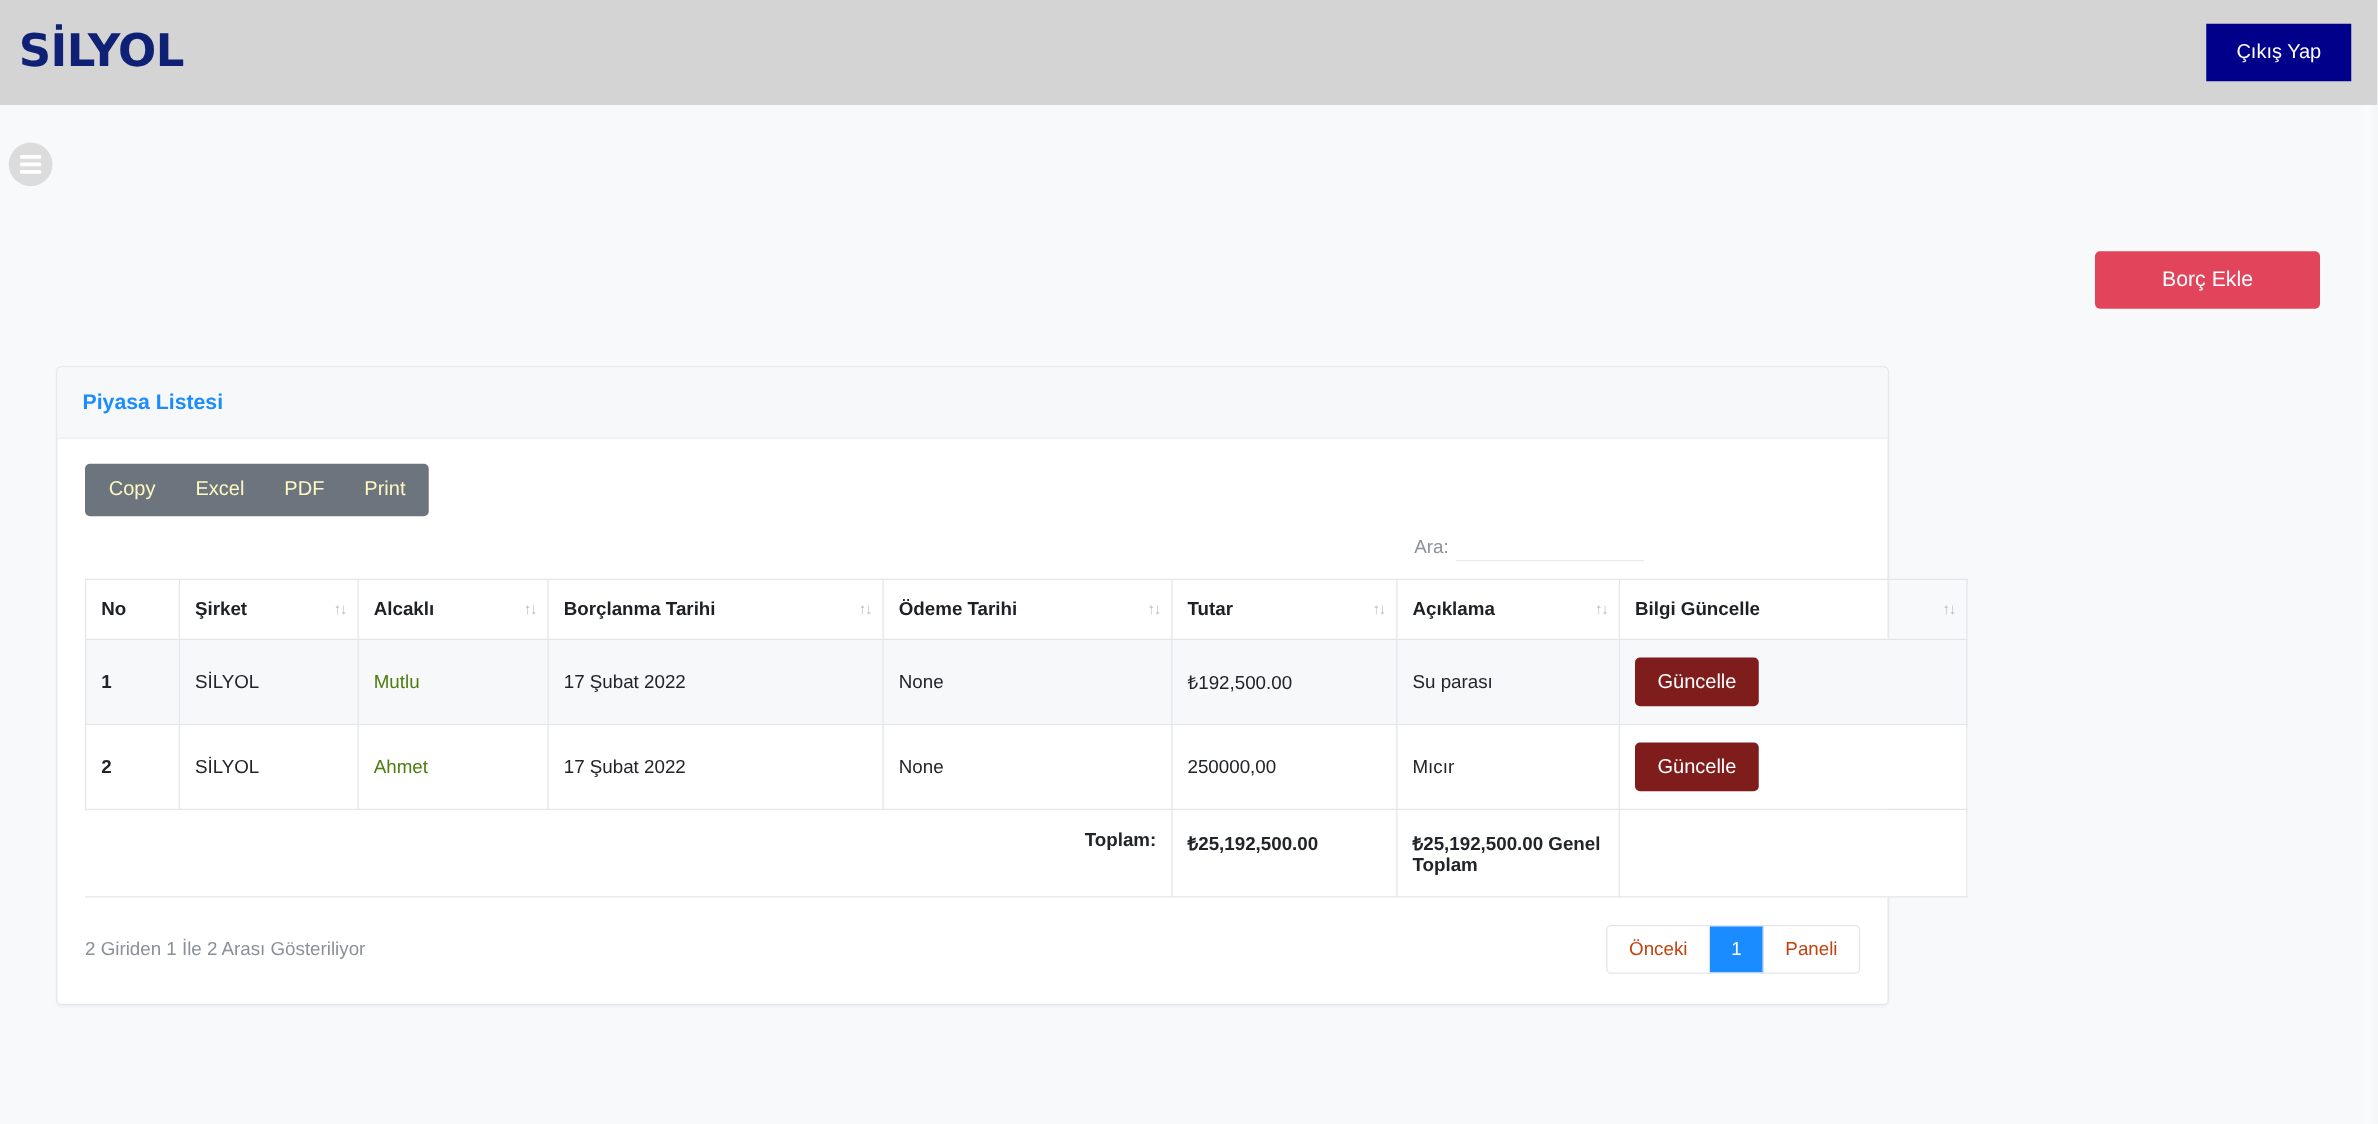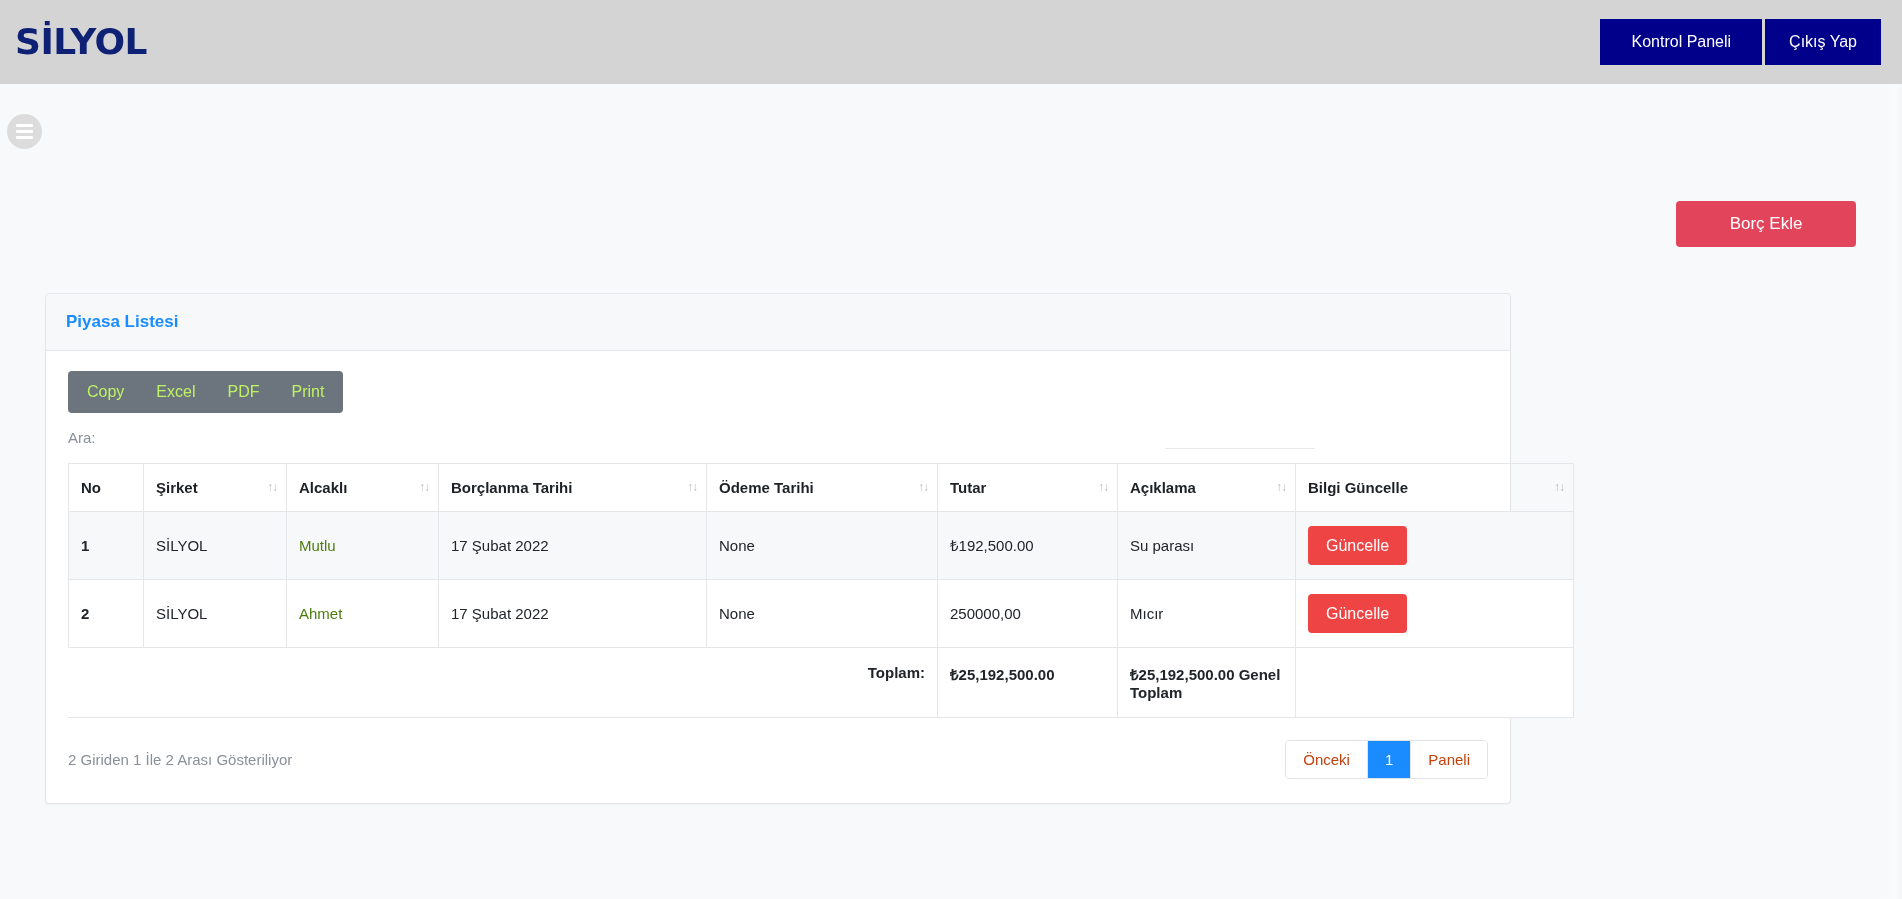--- a/index.html
+++ b/index.html
@@ -117,34 +117,34 @@
   
   .dt-buttons {
     display: inline-flex;
     background: #6c757d;
     border-radius: 4px;
     overflow: hidden;
   }
   .dt-button {
     background: transparent;
     border: none;
-    color: #bef264;
+    color: #fef9c3;
     font-size: 16px;
     font-family: "Liberation Sans", sans-serif;
     padding: 11px 16px;
     cursor: pointer;
     line-height: 1.2;
   }
   .dt-button:first-child { padding-left: 19px; }
   .dt-button:last-child { padding-right: 19px; }
 
   
   .dt-search-row {
     display: flex;
-    justify-content: space-between;
+    justify-content: flex-end;
     align-items: center;
     margin-top: 14px;
     margin-bottom: 14px;
     padding-right: 173px;
   }
   .dt-search-label {
     font-size: 15px;
     color: #8a9099;
     margin-right: 6px;
   }
@@ -195,21 +195,21 @@
   }
   table.dt tbody tr.odd td { background: #f7f8f9; }
   table.dt tbody tr.even td { background: #ffffff; }
   td.num { font-weight: bold; }
   a.person {
     color: #4d7c0f;
     text-decoration: none;
   }
 
   .btn-update {
-    background: #ef4444;
+    background: #7f1d1d;
     color: #ffffff;
     border: none;
     border-radius: 4px;
     font-size: 16px;
     font-family: "Liberation Sans", sans-serif;
     padding: 10px 18px;
     cursor: pointer;
     line-height: 1.2;
   }
 
@@ -276,21 +276,20 @@
     background: linear-gradient(to right, #f8f9fa, #fafbfc 60%, #f4f5f6);
     pointer-events: none;
   }
 </style>
 </head>
 <body>
 
 <div class="navbar">
   <div class="brand">SİLYOL</div>
   <div class="nav-actions">
-    <button class="nav-btn kontrol">Kontrol Paneli</button>
     <button class="nav-btn">Çıkış Yap</button>
   </div>
 </div>
 
 <div class="content">
 
   <button class="hamburger">
     <span></span>
     <span></span>
     <span></span>

